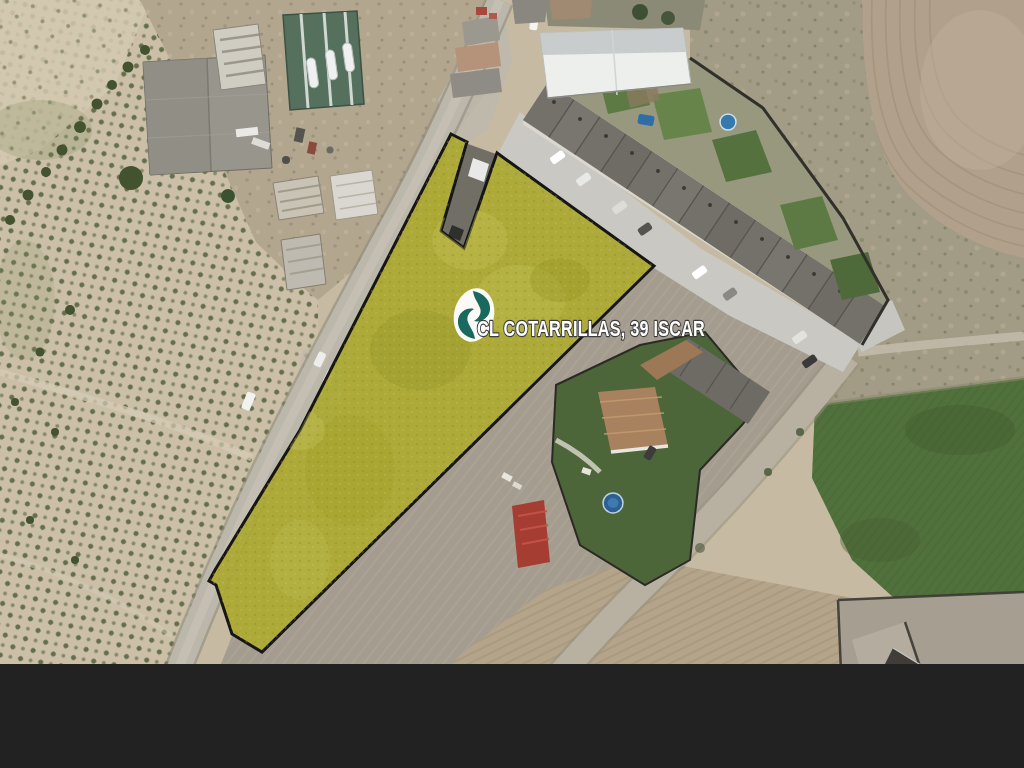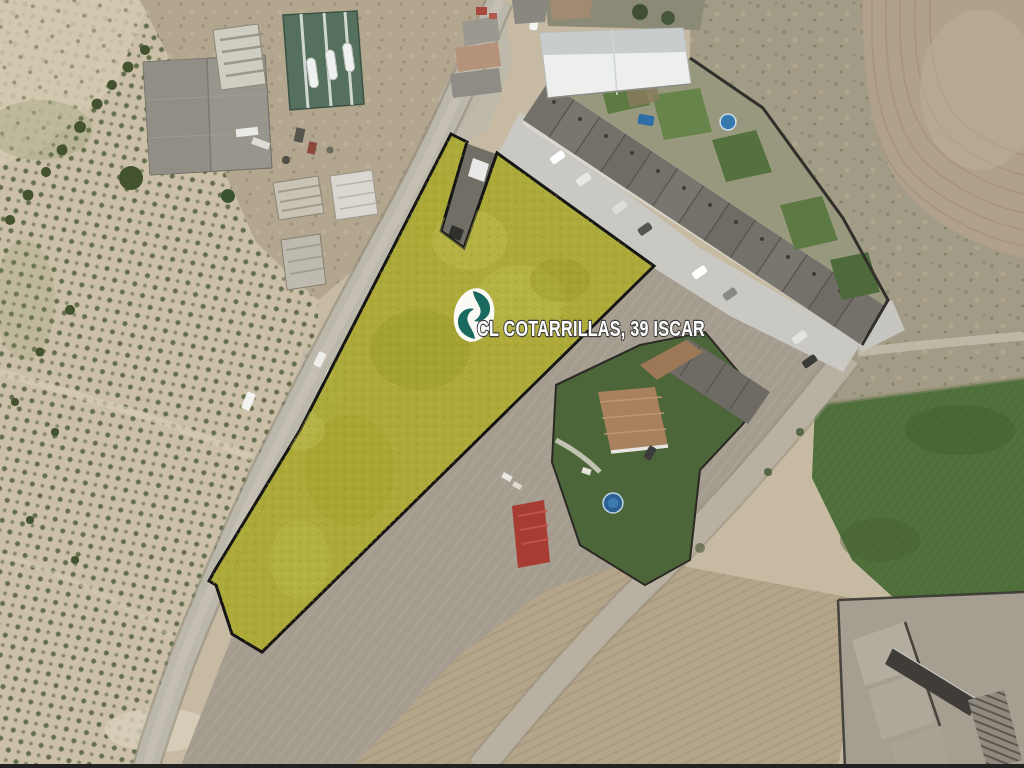--- a/index.html
+++ b/index.html
@@ -1,17 +1,17 @@
 <!DOCTYPE html>
 <html><head>
 <meta charset="utf-8">
 <style>
   html,body { margin:0; padding:0; background:#222; }
   .stage {
-    width:1024px; height:764px; position:relative; overflow:hidden;
+    width:1024px; height:664px; position:relative; overflow:hidden;
     background:#c8bca5; font-family:"Liberation Sans", sans-serif;
   }
   .stage svg { position:absolute; left:0; top:0; }
   .addr {
     font-family:"Liberation Sans", sans-serif;
     font-weight:700; font-size:21.5px; letter-spacing:.3px;
     paint-order:stroke; stroke:#3d3d3d; stroke-width:2.4px; stroke-linejoin:round;
   }
 </style>
 </head>

